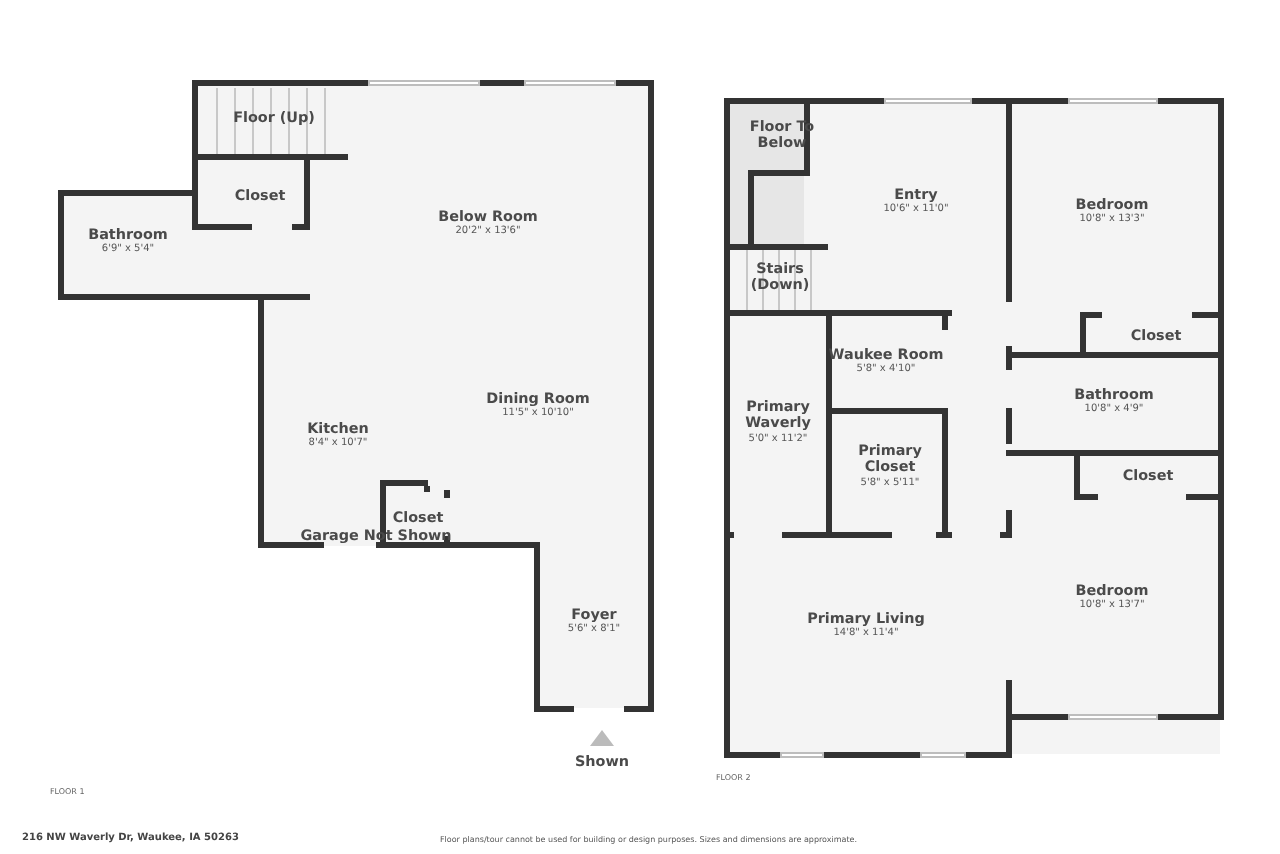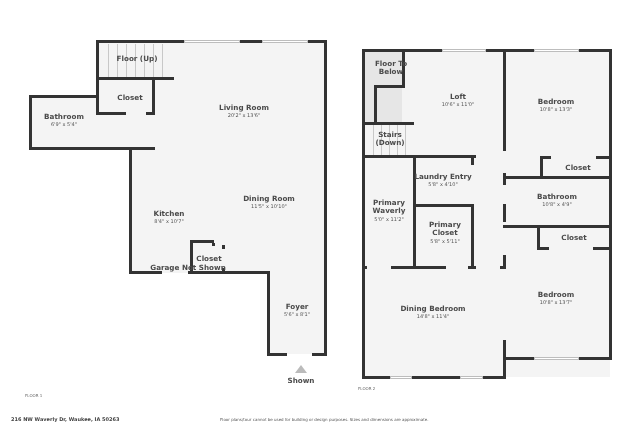--- a/index.html
+++ b/index.html
@@ -79,21 +79,21 @@
     <span class="name">Floor (Up)</span>
   </div>
   <div class="label" style="left:130px;top:98px;">
     <span class="name">Closet</span>
   </div>
   <div class="label" style="left:64px;top:121px;">
     <span class="name">Bathroom</span>
     <span class="dim">6'9" x 5'4"</span>
   </div>
   <div class="label" style="left:244px;top:112px;">
-    <span class="name">Living Room</span>
+    <span class="name">Below Room</span>
     <span class="dim">20'2" x 13'6"</span>
   </div>
   <div class="label" style="left:269px;top:203px;">
     <span class="name">Dining Room</span>
     <span class="dim">11'5" x 10'10"</span>
   </div>
   <div class="label" style="left:169px;top:218px;">
     <span class="name">Kitchen</span>
     <span class="dim">8'4" x 10'7"</span>
   </div>
@@ -170,54 +170,54 @@
 
   <div class="wall" style="left:503px;top:225px;width:109px;height:3px;"></div>
   <div class="wall" style="left:537px;top:225px;width:3px;height:24px;"></div>
   <div class="wall" style="left:537px;top:247px;width:12px;height:3px;"></div>
   <div class="wall" style="left:593px;top:247px;width:19px;height:3px;"></div>
 
   <div class="label" style="left:391px;top:68px;">
     <span class="name" style="white-space:normal;width:34px;">Floor To Below</span>
   </div>
   <div class="label" style="left:458px;top:101px;">
-    <span class="name">Loft</span>
+    <span class="name">Entry</span>
     <span class="dim">10'6" x 11'0"</span>
   </div>
   <div class="label" style="left:390px;top:139px;">
     <span class="name" style="white-space:normal;width:32px;">Stairs (Down)</span>
   </div>
   <div class="label" style="left:556px;top:106px;">
     <span class="name">Bedroom</span>
     <span class="dim">10'8" x 13'3"</span>
   </div>
   <div class="label" style="left:578px;top:168px;">
     <span class="name">Closet</span>
   </div>
   <div class="label" style="left:443px;top:181px;">
-    <span class="name">Laundry Entry</span>
+    <span class="name">Waukee Room</span>
     <span class="dim">5'8" x 4'10"</span>
   </div>
   <div class="label" style="left:389px;top:211px;">
     <span class="name" style="white-space:normal;width:40px;">Primary Waverly</span>
     <span class="dim">5'0" x 11'2"</span>
   </div>
   <div class="label" style="left:445px;top:233px;">
     <span class="name" style="white-space:normal;width:36px;text-align:center;">Primary Closet</span>
     <span class="dim">5'8" x 5'11"</span>
   </div>
   <div class="label" style="left:557px;top:201px;">
     <span class="name">Bathroom</span>
     <span class="dim">10'8" x 4'9"</span>
   </div>
   <div class="label" style="left:574px;top:238px;">
     <span class="name">Closet</span>
   </div>
   <div class="label" style="left:433px;top:313px;">
-    <span class="name">Dining Bedroom</span>
+    <span class="name">Primary Living</span>
     <span class="dim">14'8" x 11'4"</span>
   </div>
   <div class="label" style="left:556px;top:299px;">
     <span class="name">Bedroom</span>
     <span class="dim">10'8" x 13'7"</span>
   </div>
   <div class="small" style="left:358px;top:386px;">FLOOR 2</div>
 </div>
 
 <div class="addr" style="left:11px;top:416px;">216 NW Waverly Dr, Waukee, IA 50263</div>

